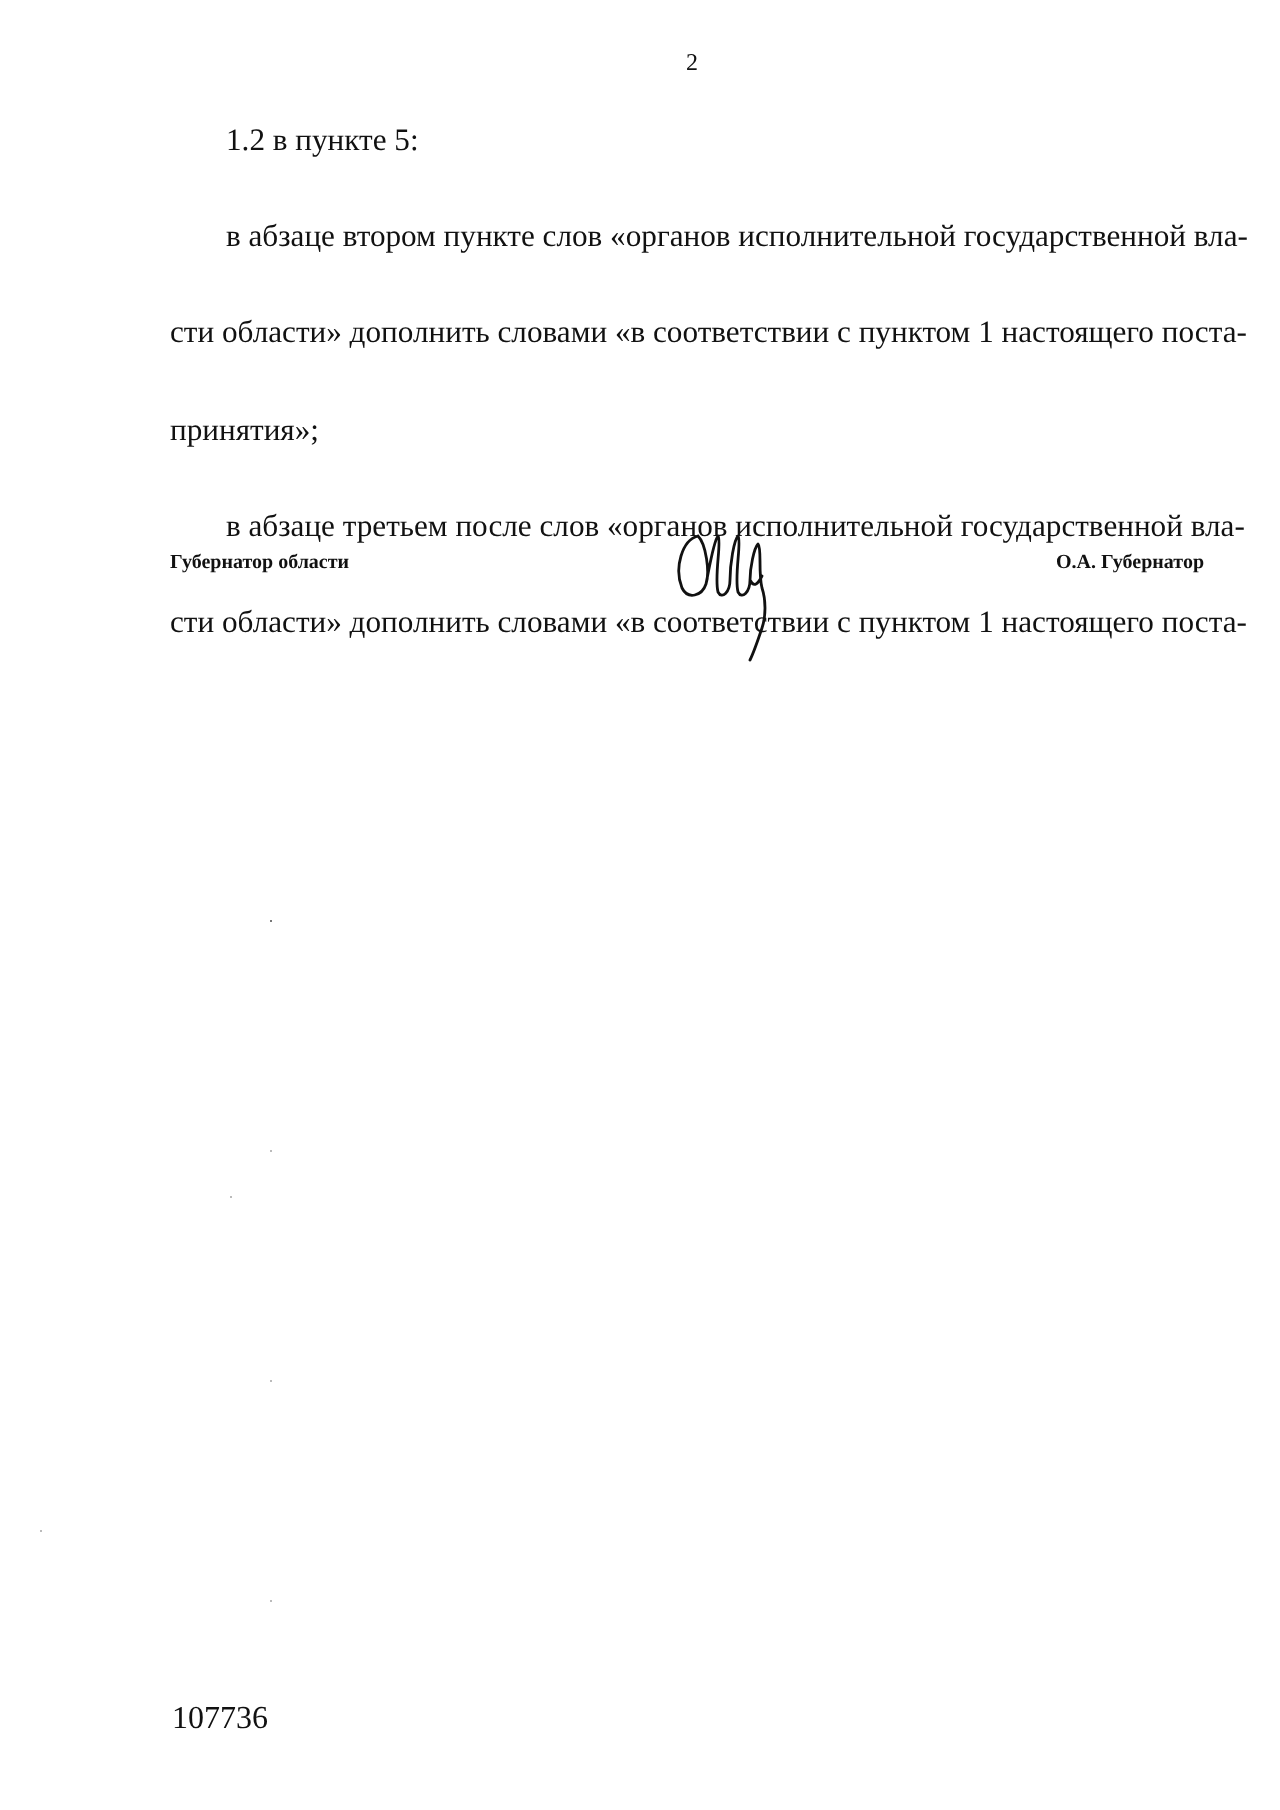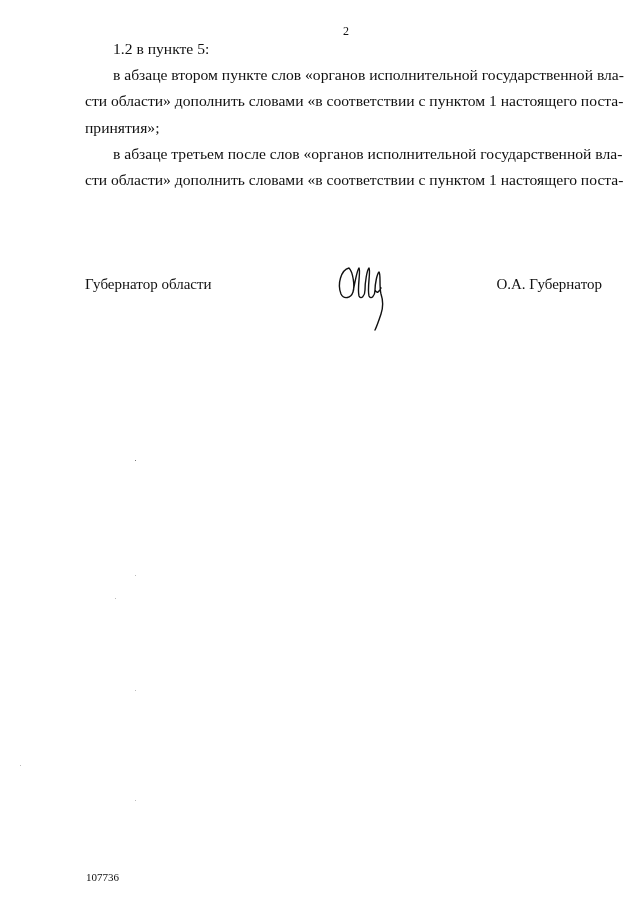--- a/index.html
+++ b/index.html
@@ -34,35 +34,36 @@
     .para {
       margin: 0;
       text-align: justify;
       text-align-last: left;
     }
     .para .line {
       display: block;
       text-align: justify;
       text-align-last: justify;
       white-space: nowrap;
+      margin-top: 22px;
     }
     .para .line.last {
       text-align-last: left;
     }
     .para .line.indent {
       padding-left: 28px;
     }
     .sign-row {
       position: absolute;
       top: 276px;
       left: 85px;
       width: 527px;
       height: 60px;
-      font-weight: normal;
-      font-size: 15px;
+      font-weight: bold;
+      font-size: 10px;
     }
     .sign-title {
       position: absolute;
       left: 0;
       top: 0;
     }
     .sign-name {
       position: absolute;
       right: 10px;
       top: 0;
@@ -71,22 +72,21 @@
       position: absolute;
       left: 250px;
       top: -16px;
       width: 60px;
       height: 72px;
     }
     .doc-code {
       position: absolute;
       top: 851px;
       left: 86px;
-      font-size: 11px;
-      margin-top: 20px;
+      font-size: 16px;
     }
     .speck {
       position: absolute;
       width: 1px;
       height: 1px;
       background: #777;
     }
   </style>
 </head>
 <body>

